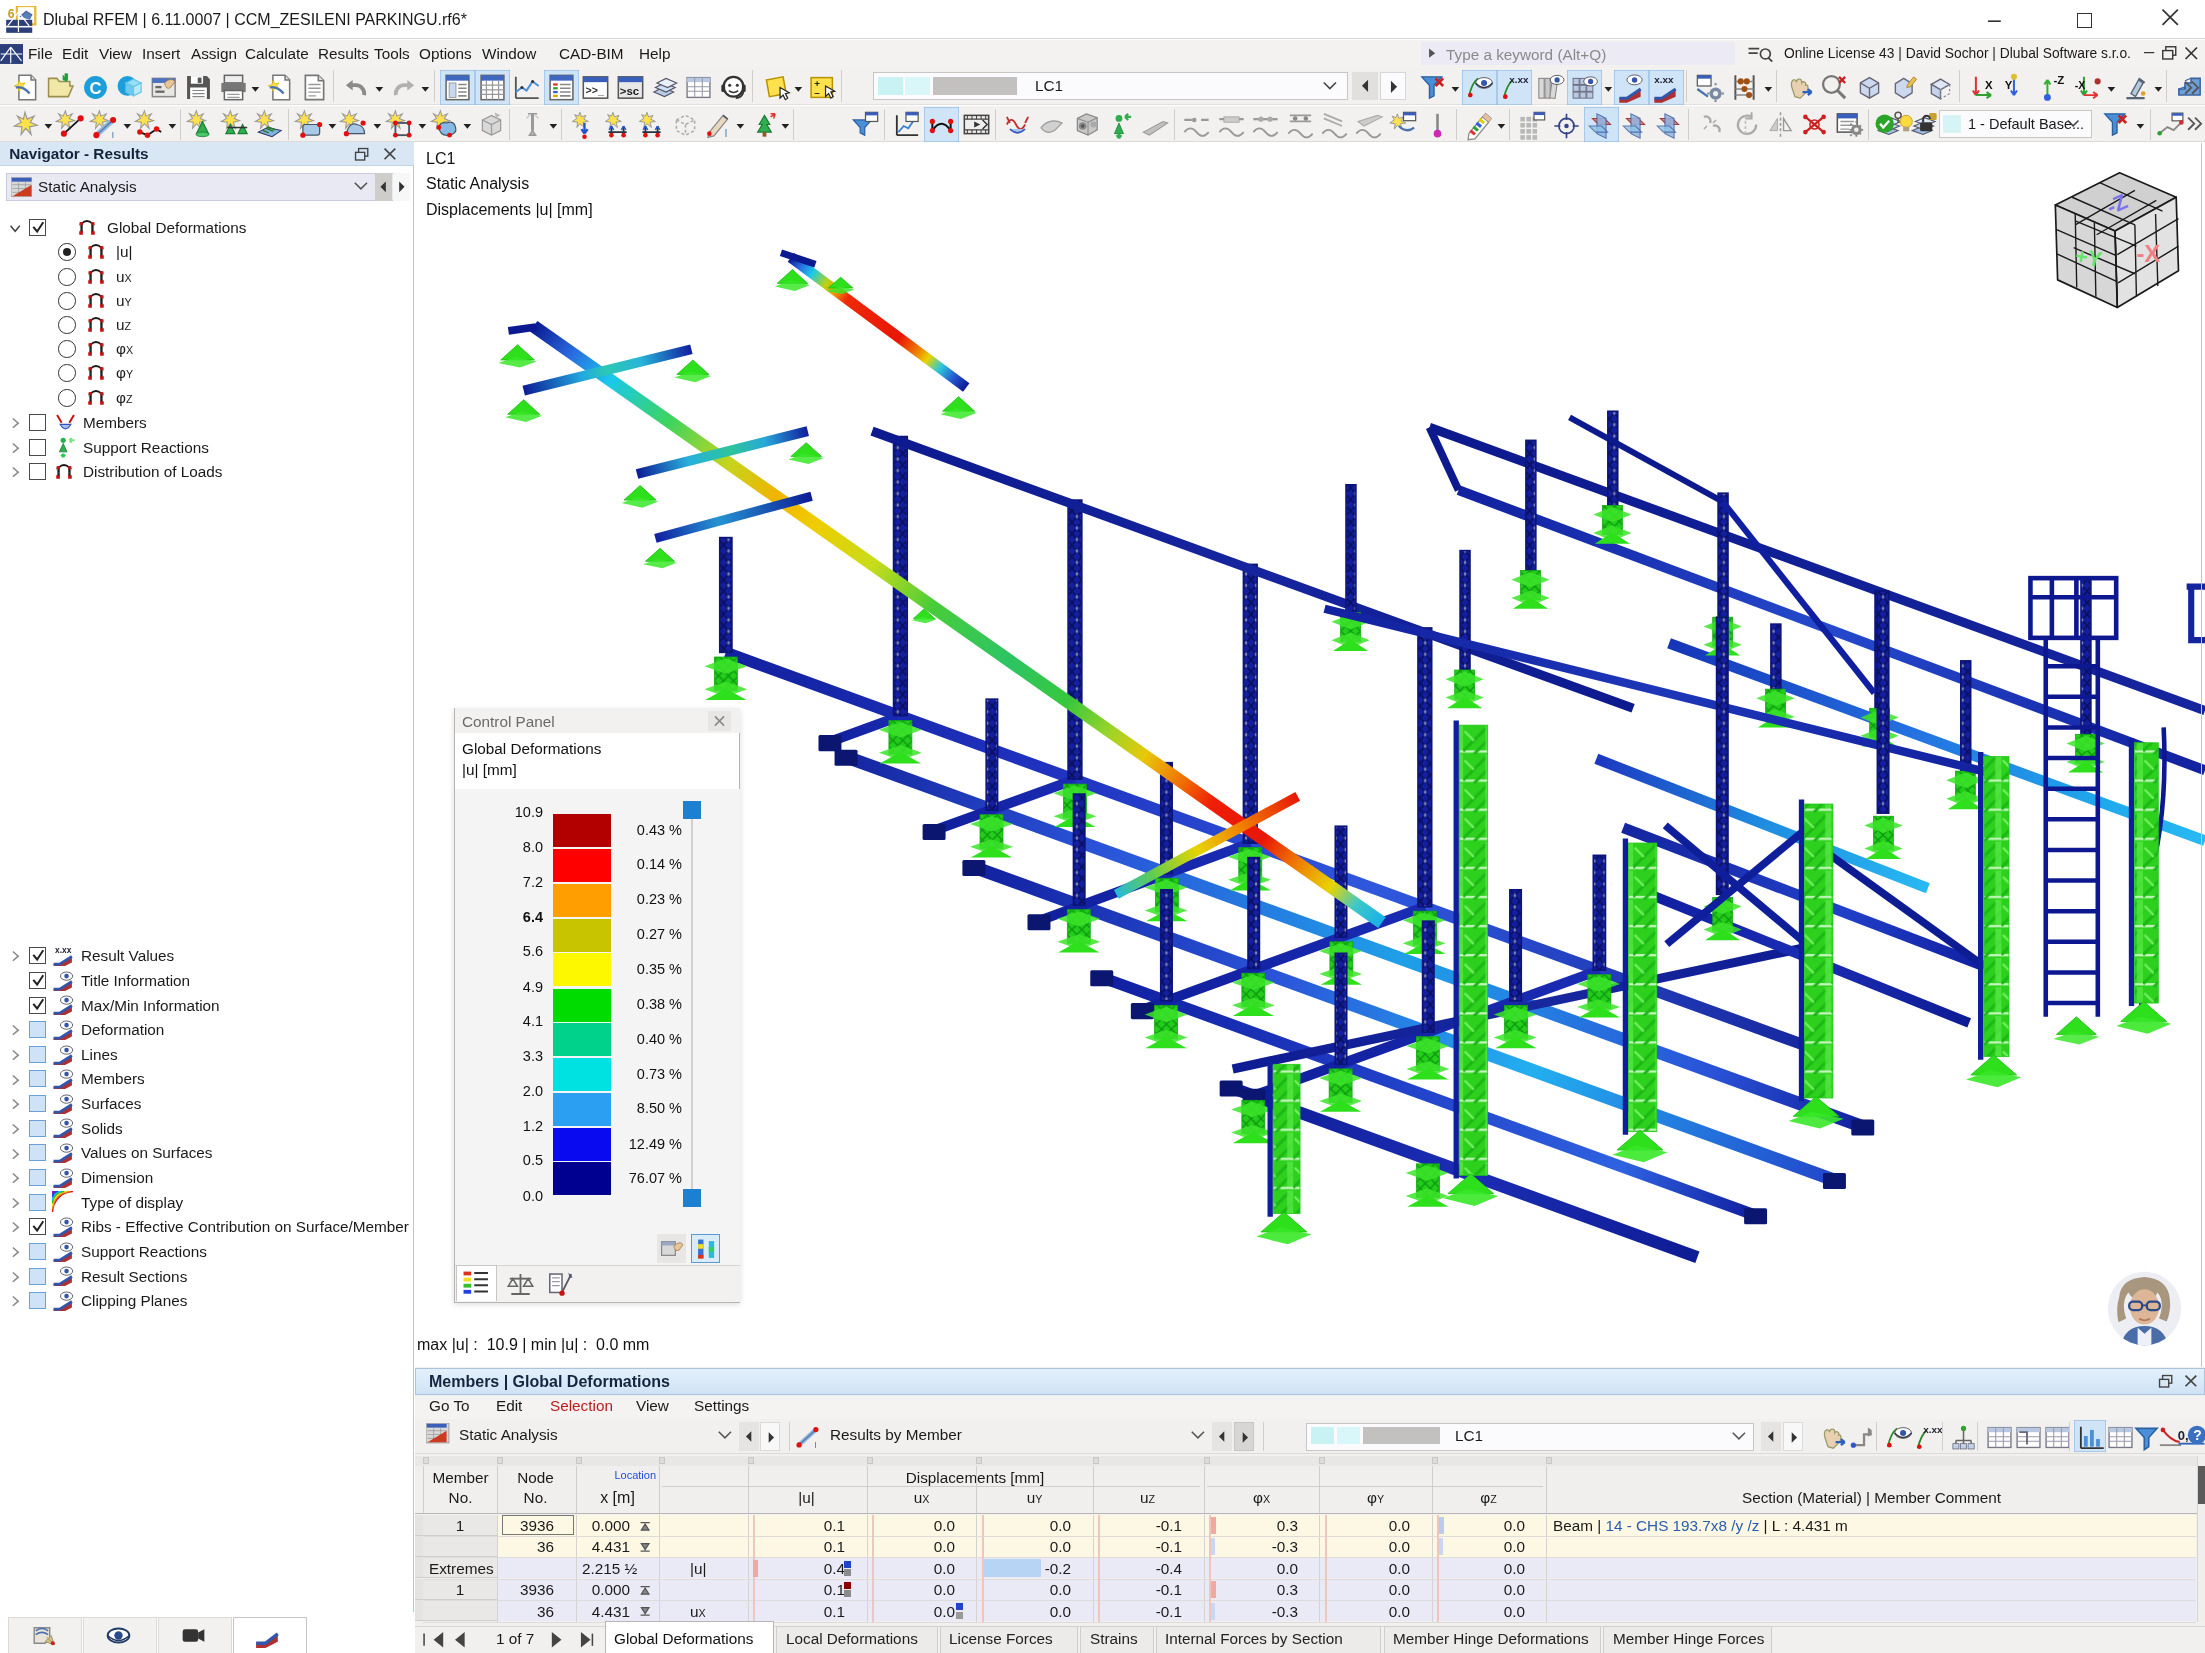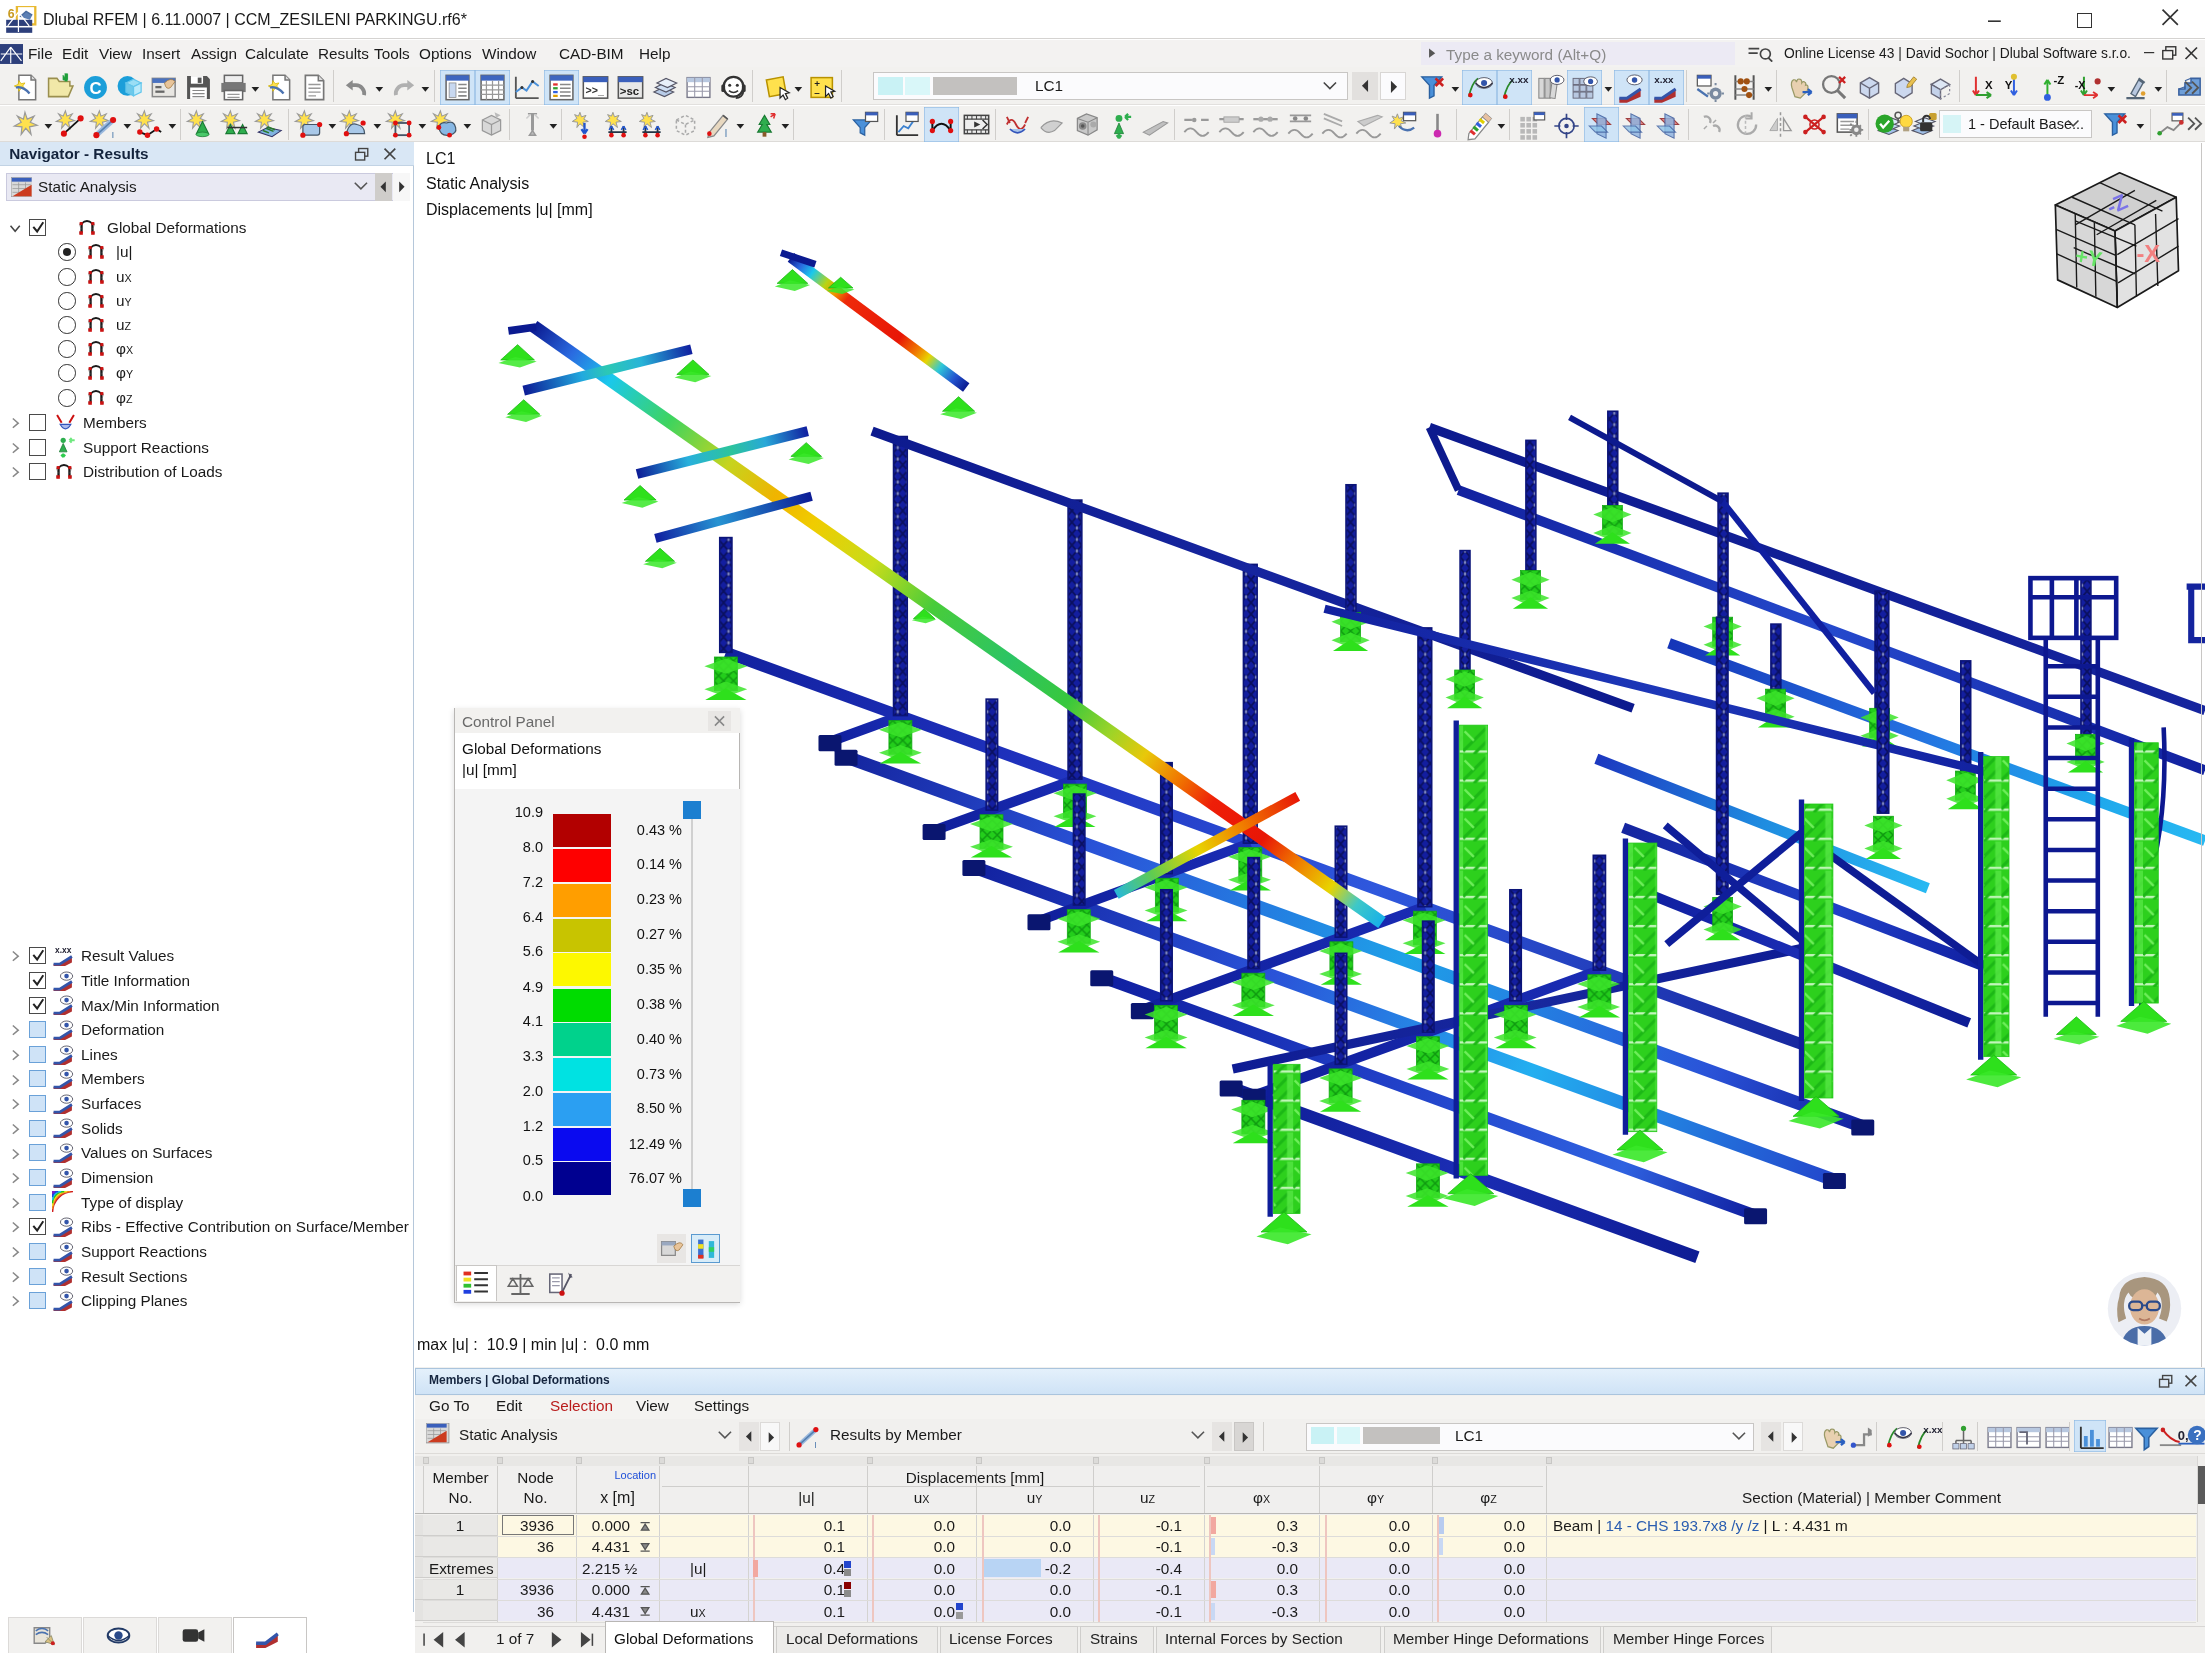--- a/index.html
+++ b/index.html
@@ -1778,21 +1778,21 @@
 <div class="abs" style="left:553px;top:953px;width:58px;height:33px;background:#fdf800;"></div>
 <div class="abs" style="left:553px;top:989px;width:58px;height:33px;background:#00dc00;"></div>
 <div class="abs" style="left:553px;top:1023px;width:58px;height:33px;background:#00d28c;"></div>
 <div class="abs" style="left:553px;top:1058px;width:58px;height:33px;background:#00e2e2;"></div>
 <div class="abs" style="left:553px;top:1093px;width:58px;height:33px;background:#2b9ff2;"></div>
 <div class="abs" style="left:553px;top:1128px;width:58px;height:33px;background:#0a0af0;"></div>
 <div class="abs" style="left:553px;top:1162px;width:58px;height:33px;background:#000090;"></div>
 <div class="tx" style="left:505px;top:804px;font-size:14.5px;color:#111;width:38px;text-align:right;">10.9</div>
 <div class="tx" style="left:505px;top:839px;font-size:14.5px;color:#111;width:38px;text-align:right;">8.0</div>
 <div class="tx" style="left:505px;top:874px;font-size:14.5px;color:#111;width:38px;text-align:right;">7.2</div>
-<div class="tx" style="left:505px;top:909px;font-size:14.5px;color:#111;width:38px;text-align:right;">6.4</div>
+<div class="tx" style="left:505px;top:909px;font-size:14.5px;color:#111;width:38px;text-align:right;font-weight:bold;">6.4</div>
 <div class="tx" style="left:505px;top:943px;font-size:14.5px;color:#111;width:38px;text-align:right;">5.6</div>
 <div class="tx" style="left:505px;top:979px;font-size:14.5px;color:#111;width:38px;text-align:right;">4.9</div>
 <div class="tx" style="left:505px;top:1013px;font-size:14.5px;color:#111;width:38px;text-align:right;">4.1</div>
 <div class="tx" style="left:505px;top:1048px;font-size:14.5px;color:#111;width:38px;text-align:right;">3.3</div>
 <div class="tx" style="left:505px;top:1083px;font-size:14.5px;color:#111;width:38px;text-align:right;">2.0</div>
 <div class="tx" style="left:505px;top:1118px;font-size:14.5px;color:#111;width:38px;text-align:right;">1.2</div>
 <div class="tx" style="left:505px;top:1152px;font-size:14.5px;color:#111;width:38px;text-align:right;">0.5</div>
 <div class="tx" style="left:505px;top:1188px;font-size:14.5px;color:#111;width:38px;text-align:right;">0.0</div>
 <div class="tx" style="left:605px;top:822px;font-size:14.5px;color:#111;width:77px;text-align:right;">0.43 %</div>
 <div class="tx" style="left:605px;top:856px;font-size:14.5px;color:#111;width:77px;text-align:right;">0.14 %</div>
@@ -1840,21 +1840,21 @@
   </svg>
 <svg class="abs" style="left:545px;top:1271px;" width="31" height="27.6" viewBox="0 0 40 36">
     <rect x="6" y="4" width="16" height="24" fill="#fff" stroke="#667" stroke-width="2"></rect>
     <path d="M9 9 h10 M9 14 h10 M9 19 h10" stroke="#99a" stroke-width="1.6"></path>
     <path d="M34 4 L22 28" stroke="#556" stroke-width="2.4"></path>
     <circle cx="22" cy="29" r="3.4" fill="#cc1111"></circle>
     <path d="M30 2 l6 6 -4 1 z" fill="#556"></path>
   </svg>
 <div class="abs" style="left:415px;top:1367px;width:1790px;height:287px;background:#f1f0ee;"></div>
 <div class="abs" style="left:415px;top:1368px;width:1790px;height:27px;background:linear-gradient(#e4f0fb,#cfe3f6);border:0.8px solid #aac4dd;"></div>
-<div class="tx" style="left:429px;top:1373px;font-size:12px;color:#15253f;font-weight:bold;">Members | Global Deformations</div>
+<div class="tx" style="left:429px;top:1373px;font-size:16px;color:#15253f;font-weight:bold;">Members | Global Deformations</div>
 <svg class="abs" style="left:2158px;top:1374px;" width="15.3" height="15.3" viewBox="0 0 20 20">
     <rect x="6" y="2" width="12" height="10" fill="none" stroke="#444" stroke-width="1.8"></rect>
     <rect x="2" y="7" width="12" height="10" fill="#d9e7f5" stroke="#444" stroke-width="1.8"></rect>
   </svg>
 <svg class="abs" style="left:2184px;top:1374px;" width="13.8" height="13.8" viewBox="0 0 18 18">
     <path d="M2 2 L16 16 M16 2 L2 16" stroke="#444" stroke-width="2.2"></path>
   </svg>
 <div class="abs" style="left:415px;top:1396px;width:1790px;height:23px;background:#f4f3f1;"></div>
 <div class="tx" style="left:429px;top:1397px;font-size:15.3px;color:#1a1a1a;">Go To</div>
 <div class="tx" style="left:496px;top:1397px;font-size:15.3px;color:#1a1a1a;">Edit</div>

